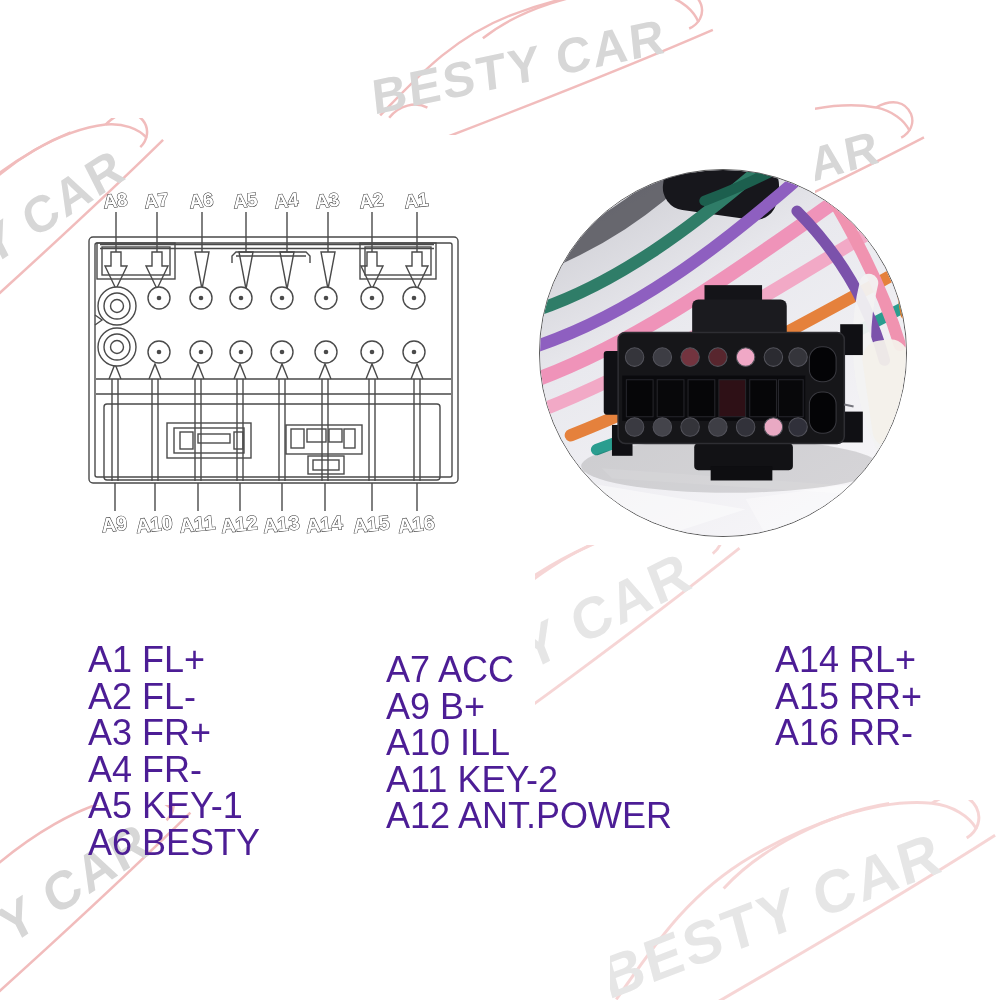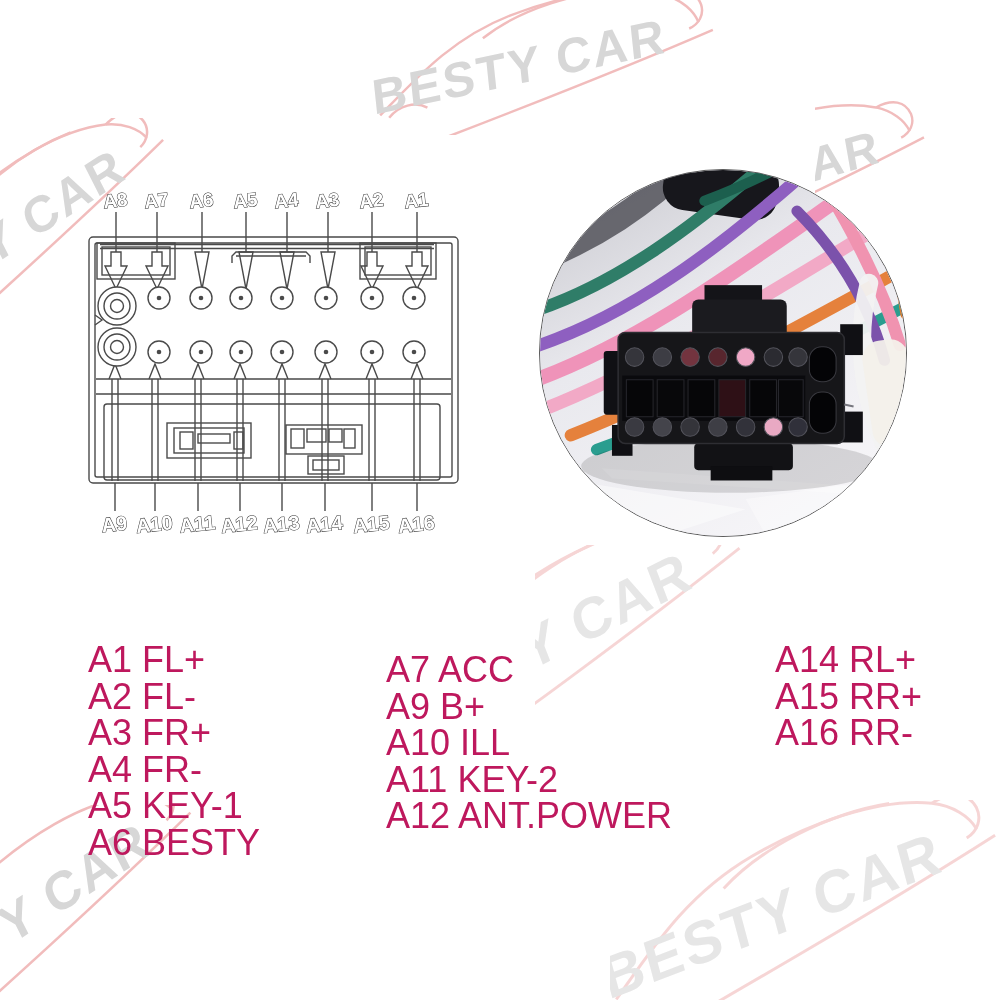--- a/index.html
+++ b/index.html
@@ -21,21 +21,21 @@
   #diagram .fw{stroke:#4a4a4a;stroke-width:1.4;fill:#ffffff;}
   #diagram .dot{fill:#4a4a4a;stroke:none;}
   #diagram text{font-family:"Liberation Sans",sans-serif;font-weight:bold;
       fill:#ffffff;stroke:#2f2f2f;stroke-width:1;paint-order:stroke;}
 
   
   #photo{position:absolute;left:539px;top:169px;width:366px;height:366px;border-radius:50%;
          overflow:hidden;border:1px solid #5a5a5a;background:#e4e4e8;}
 
   
-  .legend-col{position:absolute;color:#be185d;font-size:36px;line-height:36.6px;
+  .legend-col{position:absolute;color:#4c1d95;font-size:36px;line-height:36.6px;
       font-family:"Liberation Sans",sans-serif;white-space:nowrap;}
   #legend-col-1{left:88px;top:642px;}
   #legend-col-2{left:386px;top:652px;}
   #legend-col-3{left:775px;top:642px;}
 </style>
 </head>
 <body>
 
 <div id="canvas">
 

